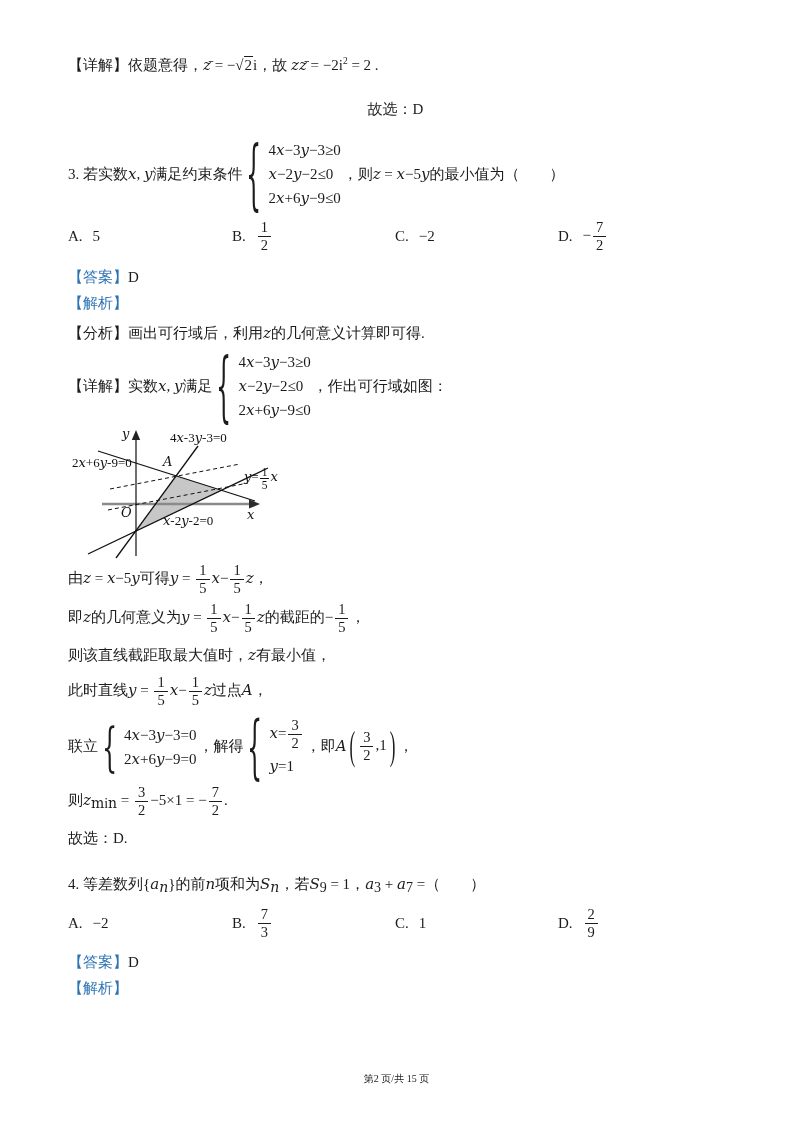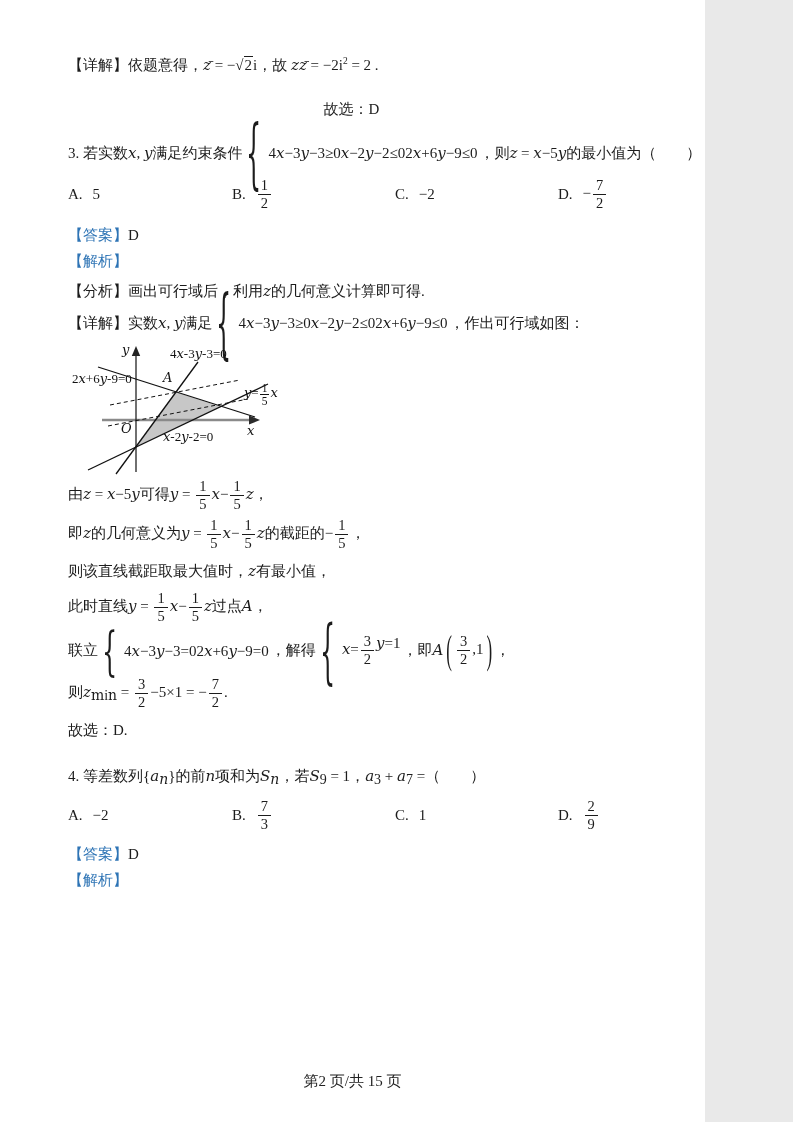--- a/index.html
+++ b/index.html
@@ -1,17 +1,17 @@
 <!DOCTYPE html>
 <html><head>
 <meta charset="utf-8">
 <style>
   html,body{margin:0;padding:0;background:#e9e9e9;}
   .page{
-    width:705px;height:1122px;position:relative;background:#ffffff;
+    width:793px;height:1122px;position:relative;background:#ffffff;
     box-sizing:border-box;padding:52px 70px 0 68px;
     font-family:"Liberation Serif","DejaVu Serif",serif;
     font-size:15px;color:#1c1c1c;overflow:hidden;
   }
   .line{line-height:26px;}
   .flexrow{display:flex;align-items:center;white-space:nowrap;}
   i{font-family:"DejaVu Serif","Liberation Serif",serif;font-style:italic;}
   sub{font-size:14px;vertical-align:-3px;line-height:0;}
   sup{font-size:9.5px;vertical-align:6px;line-height:0;}
   .rm i{font-style:normal;}
@@ -20,38 +20,38 @@
   .fr{display:inline-flex;flex-direction:column;vertical-align:middle;text-align:center;
       line-height:17px;margin:0 2px;font-size:14.5px;}
   .fn{border-bottom:1.2px solid currentColor;padding:0 3px;}
   .fd{padding:0 3px;}
   .cases{display:inline-flex;align-items:center;margin:0 2px;}
   .brace{display:inline-block;font-family:"DejaVu Serif",serif;line-height:1;
          transform-origin:center;margin-right:2px;font-weight:400;}
   .b3{font-size:30px;transform:scale(0.8,2.55);}
   .b2{font-size:30px;transform:scale(0.8,1.75);}
   .b2f{font-size:30px;transform:scale(0.8,2.35);}
-  .rows{display:inline-flex;align-items:flex-start;margin-left:3px;}
+  .rows{display:inline-flex;flex-direction:column;align-items:flex-start;margin-left:3px;}
   .rows .r{line-height:24px;white-space:nowrap;}
   .rows .rf{line-height:normal;padding:2px 0;}
   .bp{display:inline-block;font-size:17px;transform:scale(1,2.35);margin:0 3px;line-height:1;}
   .opts{display:grid;grid-template-columns:164px 163px 163px 1fr;align-items:center;min-height:44px;}
   .opt{display:flex;align-items:center;}
   .opt .lab{margin-right:10px;}
   .blue{}
   .mt4{margin-top:4px;}.mt6{margin-top:6px;}.mt8{margin-top:20px;}
   .mt10{}
   .mt16{margin-top:16px;}.mt18{margin-top:18px;text-align:center;}
   .fig{position:relative;width:322px;height:134px;margin:4px 0 2px 0;}
   .fig svg{position:absolute;left:0;top:0;}
   .figlab{position:absolute;font-size:13px;line-height:14px;white-space:nowrap;color:#111;}
   .figlab .fr{font-size:11.5px;line-height:12px;margin:0 1px;}
   .figlab .fn,.figlab .fd{padding:0 2px;}
   .footer{position:absolute;left:0;right:0;top:1072px;text-align:center;
-          font-size:15px;color:#222;}
+          font-size:10px;color:#222;}
 </style>
 </head>
 <body>
 
 <div class="page">
 
   <div class="line">【详解】依题意得，<i>z</i>̄ = −<span class="sq">√<span class="rad">2</span></span>i，故 <i>z</i><i>z</i>̄ = −2i<sup>2</sup> = 2 .</div>
   <div class="line mt18">故选：D</div>
 
   <div class="flexrow mt16">

